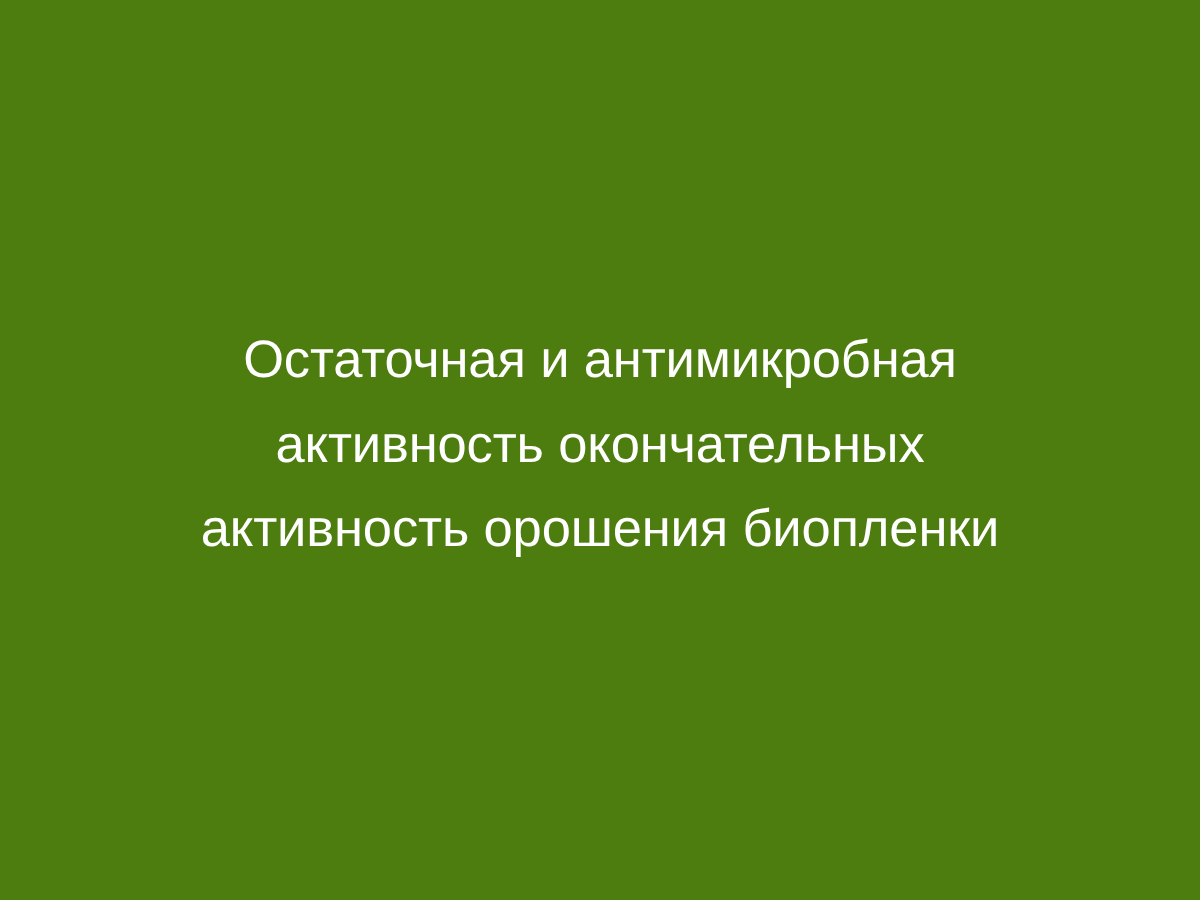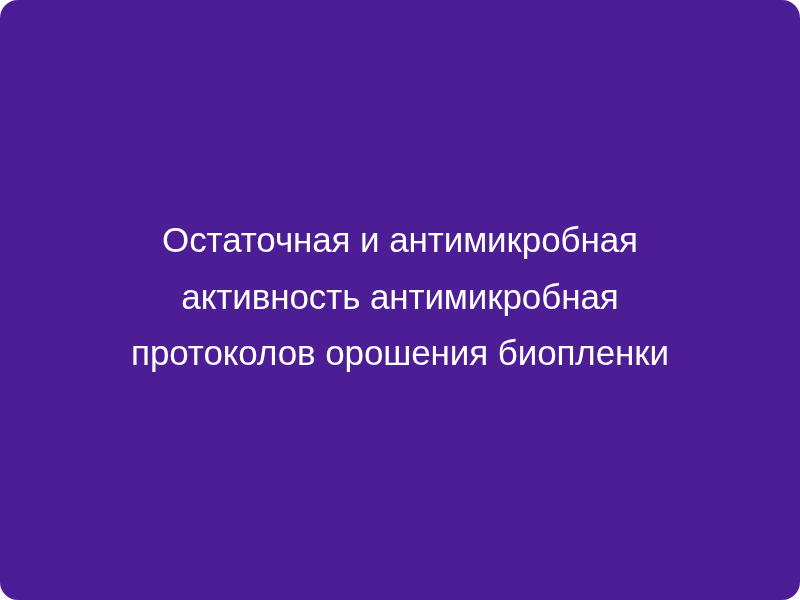--- a/index.html
+++ b/index.html
@@ -13,25 +13,24 @@
     height: 600px;
     overflow: hidden;
     font-family: "Liberation Sans", "DejaVu Sans", sans-serif;
   }
 
   .card {
     position: relative;
     box-sizing: border-box;
     width: 800px;
     height: 600px;
-    background: #4c1d95;
+    background: #4d7c0f;
     display: flex;
     align-items: center;
     justify-content: center;
-    border-radius: 18px;
   }
 
   .title-block {
     width: 660px;
     margin: 0;
     padding: 0;
     text-align: center;
     
     transform: translateY(-3px);
   }
@@ -46,17 +45,17 @@
     white-space: nowrap;
   }
 </style>
 </head>
 <body>
 
 <div class="card">
 
   <h1 class="title-block">
     <span class="title-line">Остаточная и антимикробная</span>
-    <span class="title-line">активность антимикробная</span>
-    <span class="title-line">протоколов орошения биопленки</span>
+    <span class="title-line">активность окончательных</span>
+    <span class="title-line">активность орошения биопленки</span>
   </h1>
 
 </div>
 
 </body></html>

